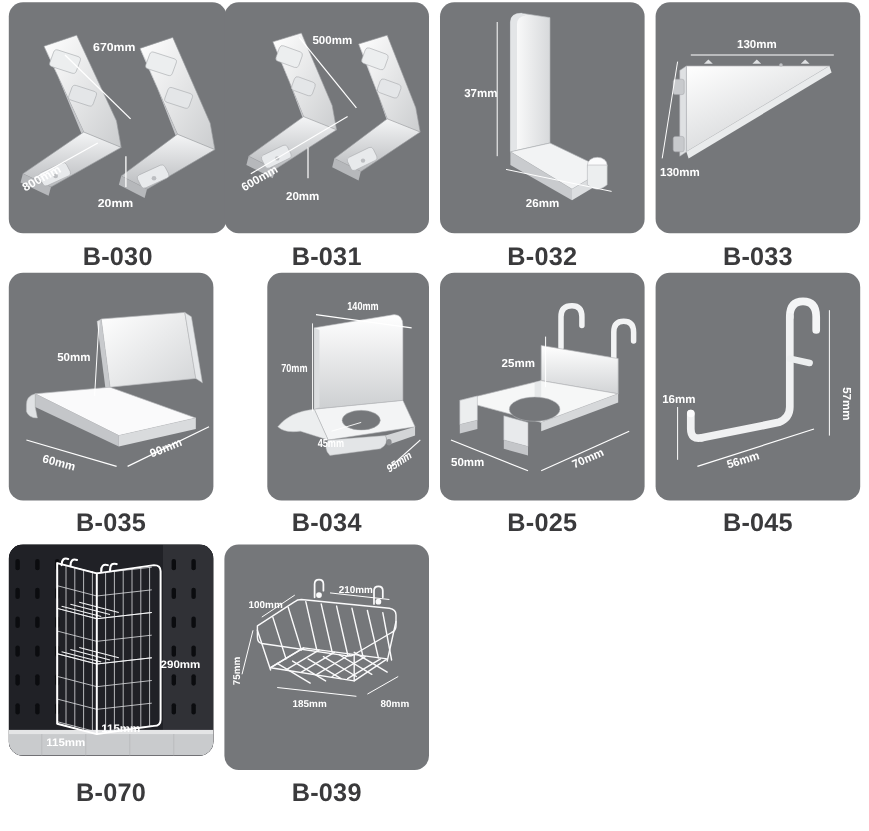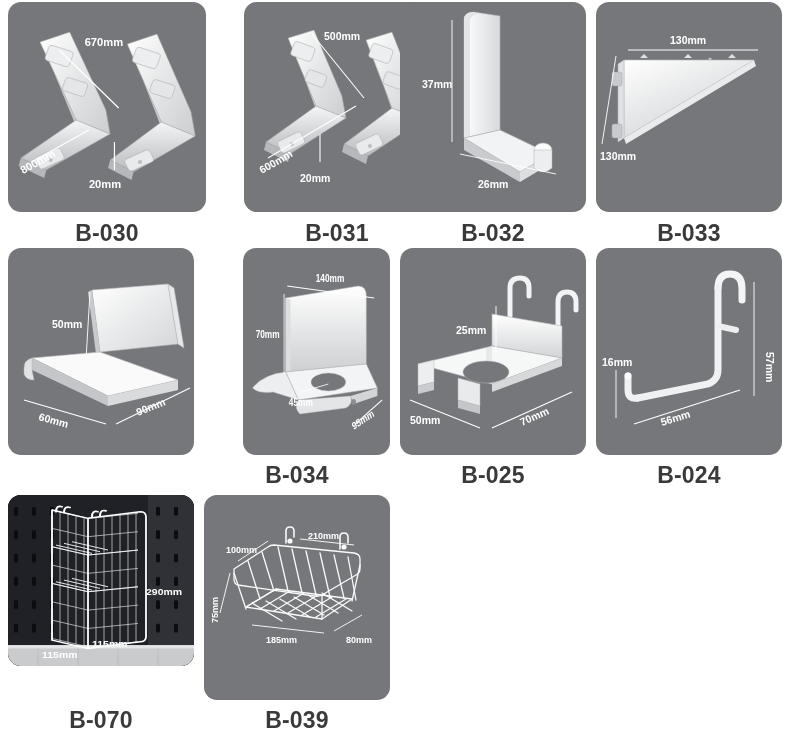--- a/index.html
+++ b/index.html
@@ -93,21 +93,21 @@
           <line class="lead" x1="22" y1="160" x2="76" y2="128"></line>
           <line class="lead" x1="100" y1="140" x2="100" y2="168"></line>
           <text class="dim" x="72" y="44">670mm</text>
           <text class="dim" x="14" y="172" transform="rotate(-30 14 172)">800mm</text>
           <text class="dim" x="76" y="186">20mm</text>
         </svg>
       </div>
       <div class="caption" style="top:218px;">B-030</div>
     </div>
 
-    <div class="cell" style="left:204px; width:186px;margin-left:40px;">
+    <div class="cell" style="left:204px; width:186px;">
       <div class="panel" style="height:210px;">
         <svg viewBox="0 0 186 210" preserveAspectRatio="none">
           <g>
             <path d="M44 36 L70 28 L98 94 L102 116 L78 124 L72 104 Z" fill="url(#g1)" stroke="#9a9c9f" stroke-width="0.6"></path>
             <path d="M44 36 L50 48 L78 124 L72 104 Z" fill="#d8dadd" opacity=".8"></path>
             <path d="M72 104 L102 116 L46 152 L22 140 Z" fill="url(#g1b)" stroke="#9a9c9f" stroke-width="0.6"></path>
             <path d="M22 140 L46 152 L44 160 L20 148 Z" fill="#b6b8bb"></path>
             <rect x="48" y="42" width="22" height="15" rx="3" fill="#eceeef" stroke="#a8aaad" stroke-width=".5" transform="rotate(20 59 49)"></rect>
             <rect x="62" y="70" width="20" height="13" rx="3" fill="#e4e6e8" stroke="#a8aaad" stroke-width=".5" transform="rotate(20 72 76)"></rect>
             <rect x="34" y="134" width="26" height="13" rx="3" fill="#e8eaec" stroke="#a8aaad" stroke-width=".5" transform="rotate(-26 47 140)"></rect>
@@ -220,20 +220,21 @@
           <path d="M24 110 Q16 112 16 120 L16 126 Q18 132 26 132 L24 122 Z" fill="#e0e2e4" stroke="#b5b7ba" stroke-width=".5"></path>
 
           <line class="lead thin" x1="82" y1="44" x2="78" y2="112"></line>
           <line class="lead" x1="16" y1="152" x2="98" y2="176"></line>
           <line class="lead" x1="108" y1="176" x2="182" y2="140"></line>
           <text class="dim" x="44" y="80">50mm</text>
           <text class="dim" x="30" y="172" transform="rotate(15 30 172)">60mm</text>
           <text class="dim" x="130" y="168" transform="rotate(-22 130 168)">90mm</text>
         </svg>
       </div>
+      <div class="caption" style="top:214px;">B-035</div>
     </div>
 
     <div class="cell" style="left:204px; width:186px;padding-left:39px;">
       <div class="panel" style="height:207px;">
         <svg viewBox="0 0 186 207" preserveAspectRatio="none">
           <defs>
             <linearGradient id="g4" x1="0" y1="0" x2="0" y2="1">
               <stop offset="0" stop-color="#ffffff"></stop>
                 <stop offset="1" stop-color="#cdcfd1"></stop>
             </linearGradient>
@@ -315,28 +316,28 @@
           <circle cx="32" cy="128" r="3.4" fill="#fbfbfc"></circle>
 
           <line class="lead thin" x1="158" y1="34" x2="158" y2="148"></line>
           <line class="lead" x1="38" y1="176" x2="144" y2="142"></line>
           <line class="lead thin" x1="20" y1="122" x2="20" y2="170"></line>
           <text class="dim" x="170" y="104" transform="rotate(90 170 104)">57mm</text>
           <text class="dim" x="6" y="118">16mm</text>
           <text class="dim" x="66" y="178" transform="rotate(-17 66 178)">56mm</text>
         </svg>
       </div>
-      <div class="caption" style="top:214px;">B-024</div>
+      <div class="caption" style="top:214px;">B-045</div>
     </div>
   </div>
 
   <div class="row" style="top:495px;">
 
     <div class="cell" style="left:8px; width:186px;">
-      <div class="panel dark" style="height:171px;">
+      <div class="panel dark" style="height:192px;">
         <svg viewBox="0 0 186 205" preserveAspectRatio="none">
 
           <rect x="0" y="0" width="186" height="205" fill="#17181c"></rect>
           <rect x="0" y="0" width="140" height="180" fill="#202126"></rect>
           <rect x="140" y="0" width="46" height="180" fill="#303136"></rect>
 
           <g fill="#0b0c0f">
             <rect x="6" y="14" width="4" height="11" rx="2"></rect>
               <rect x="6" y="42" width="4" height="11" rx="2"></rect>
             <rect x="6" y="70" width="4" height="11" rx="2"></rect>

